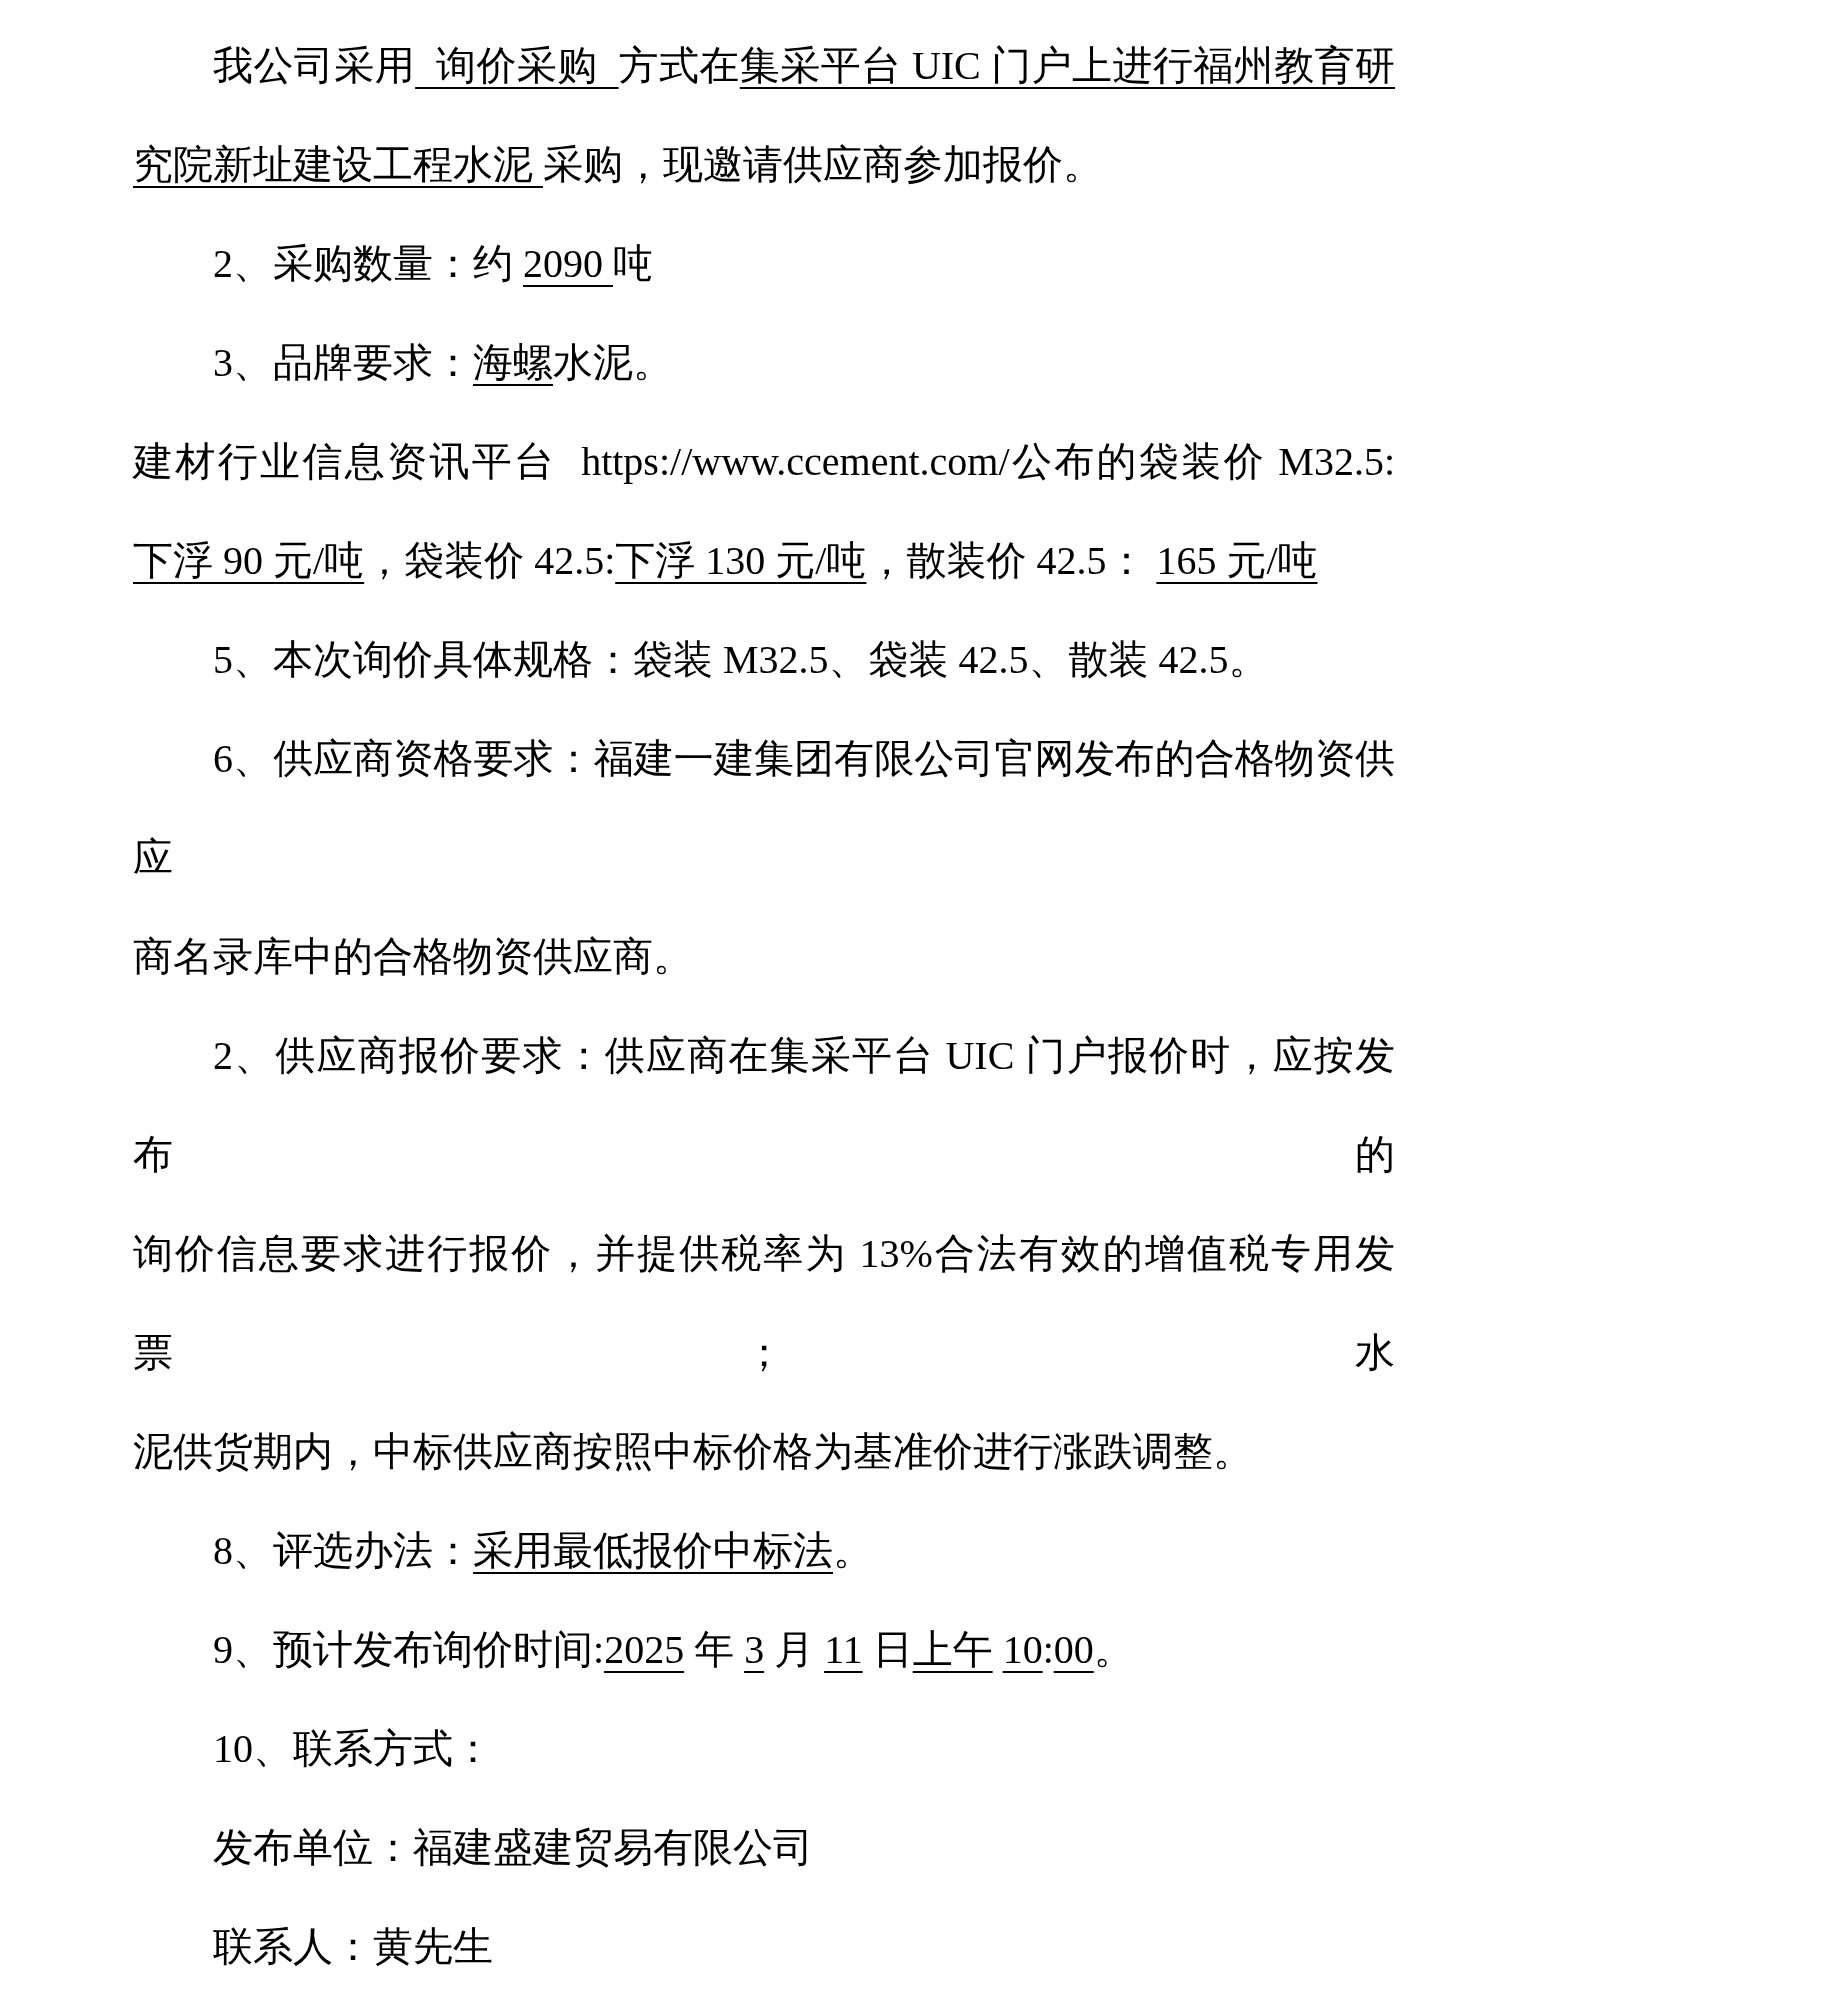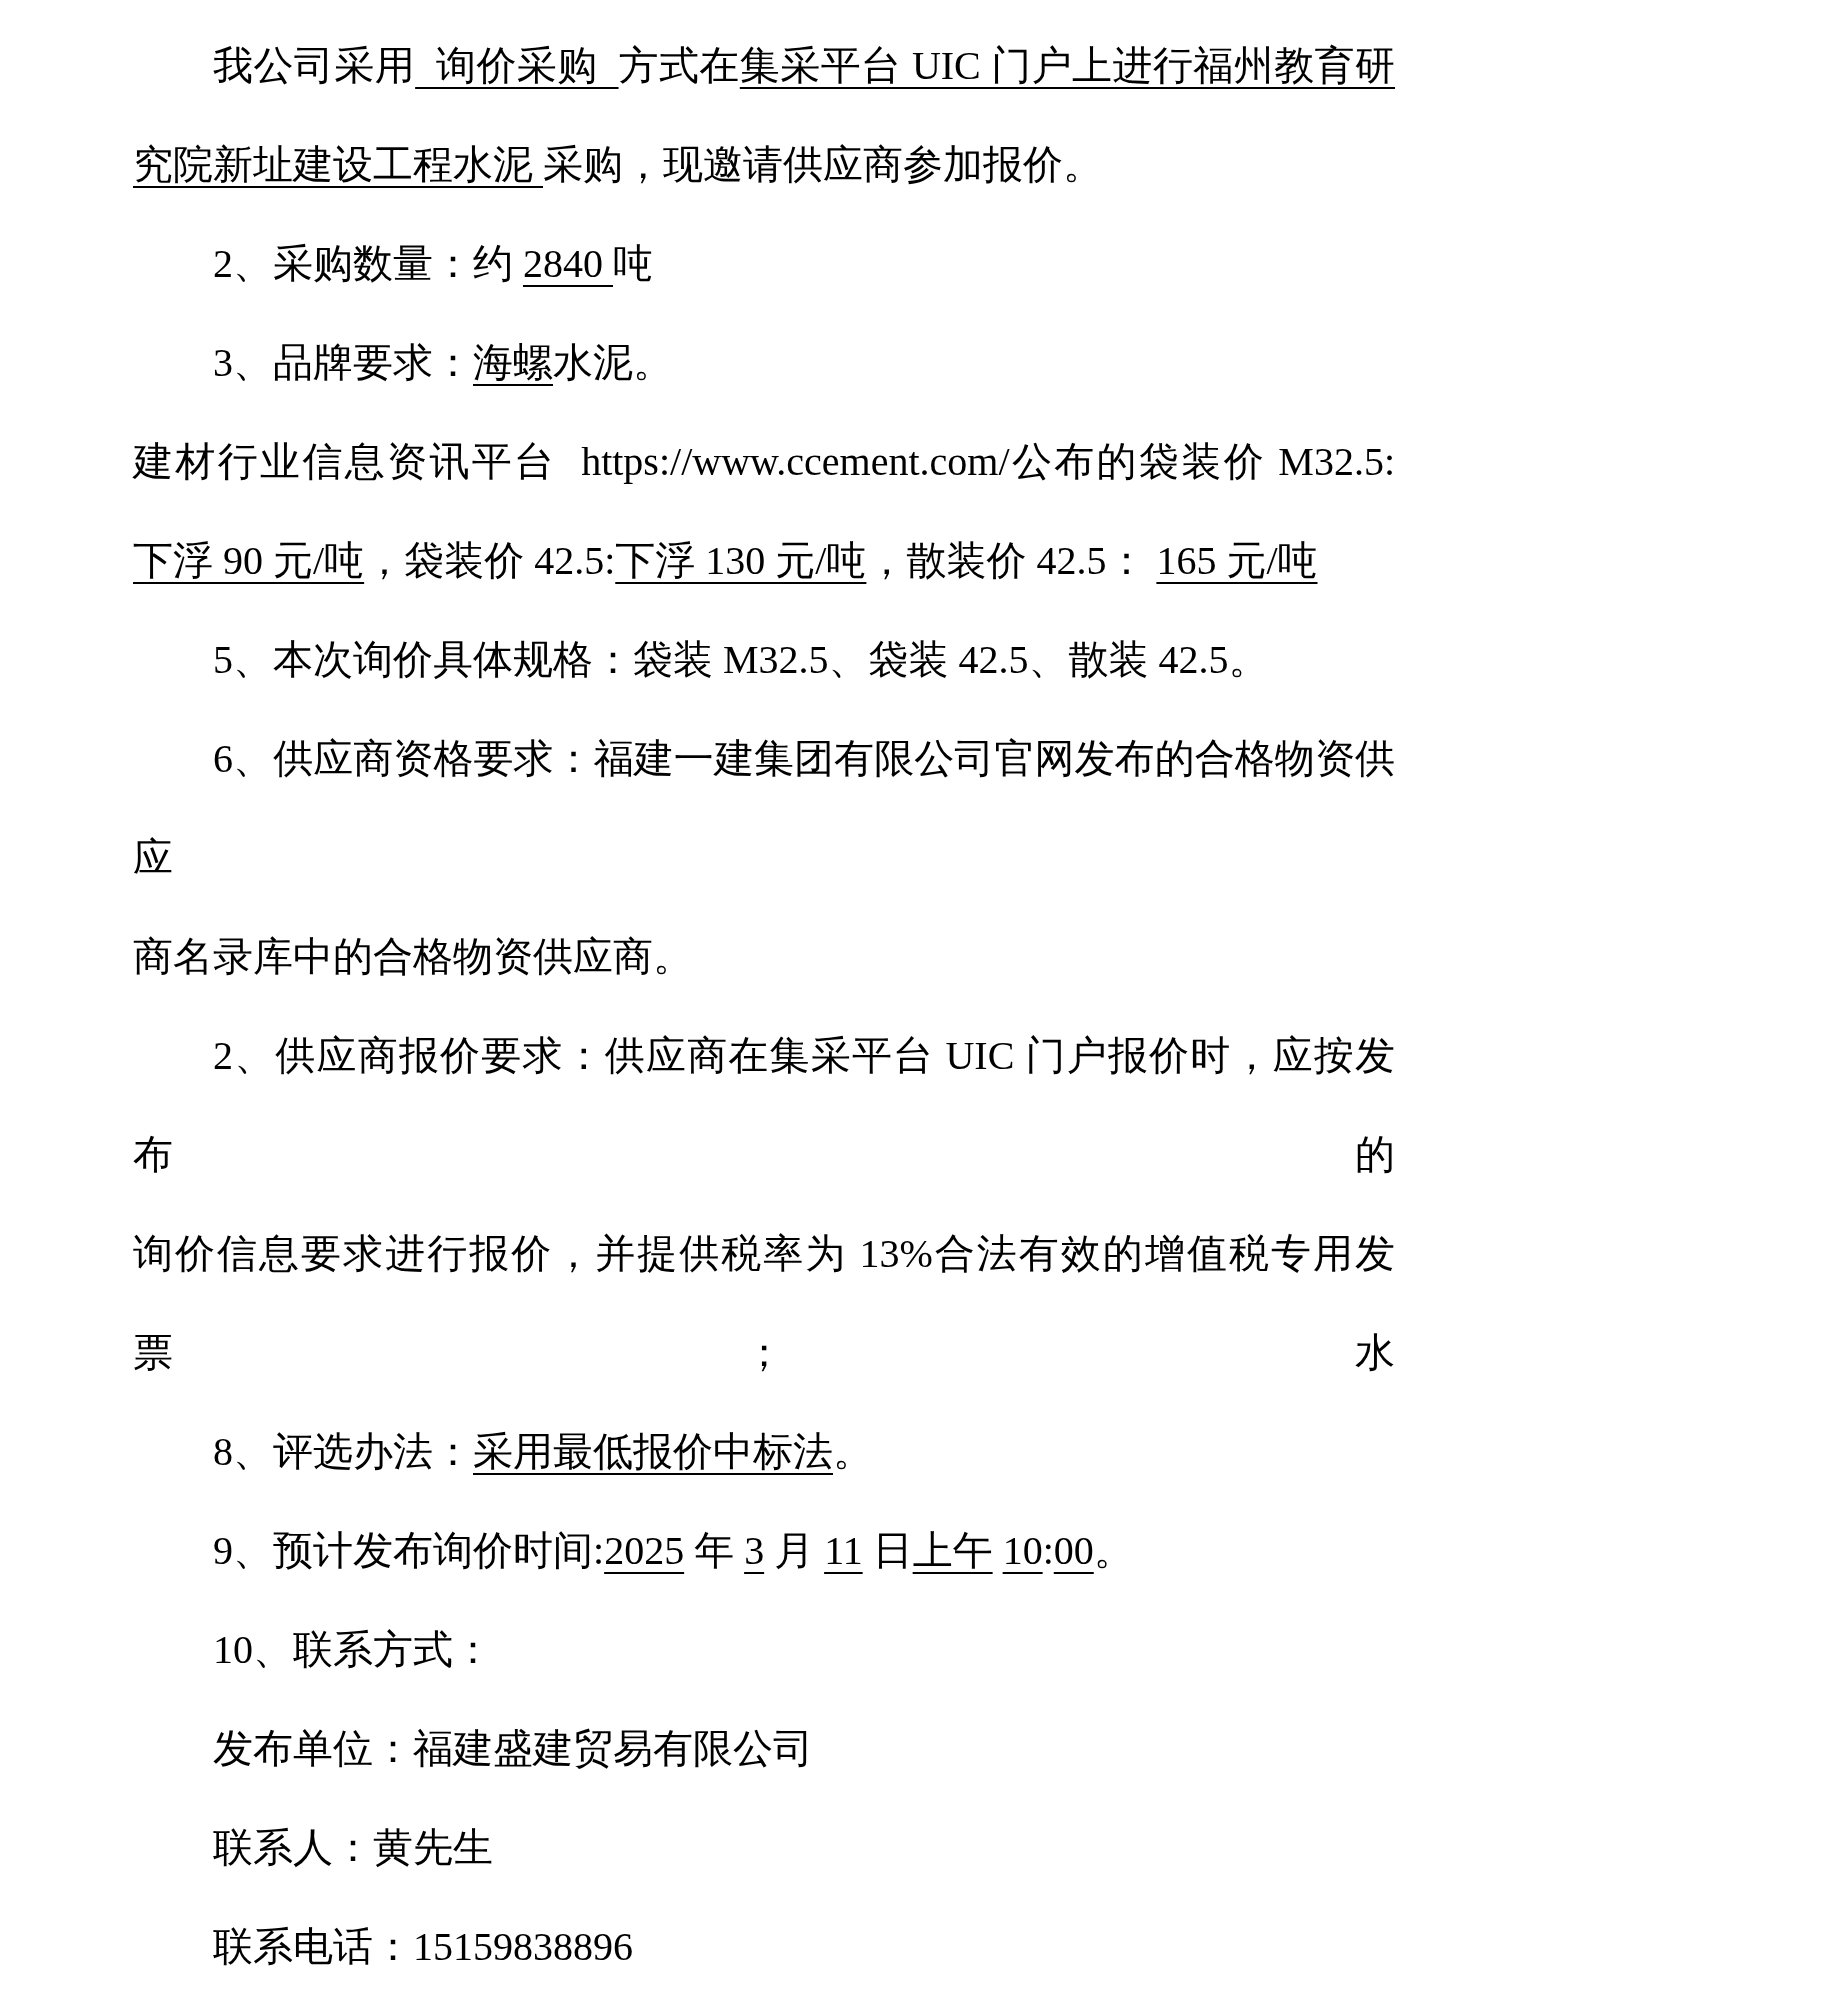--- a/index.html
+++ b/index.html
@@ -40,29 +40,30 @@
     text-decoration-color: #000000;
   }
 </style>
 </head>
 <body>
 
 <div class="page">
   <div>
       <div class="line ind just"><span>我公司采用</span><span class="u">  询价采购  </span><span>方式在</span><span class="u">集采平台 UIC 门户上进行福州教育研</span></div>
       <div class="line"><span class="u">究院新址建设工程水泥 </span><span>采购，现邀请供应商参加报价。</span></div>
-      <div class="line ind"><span>2、采购数量：约 </span><span class="u">2840 </span><span>吨</span></div>
+      <div class="line ind"><span>2、采购数量：约 </span><span class="u">2090 </span><span>吨</span></div>
       <div class="line ind"><span>3、品牌要求：</span><span class="u">海螺</span><span>水泥。</span></div>
       <div class="line just"><span>建材行业信息资讯平台  </span><span>https://www.ccement.com/</span><span>公布的袋装价 M32.5:</span></div>
       <div class="line"><span class="u">下浮 90 元/吨</span><span>，袋装价 42.5:</span><span class="u">下浮 130 元/吨</span><span>，散装价 42.5： </span><span class="u">165 元/吨</span></div>
       <div class="line ind"><span>5、本次询价具体规格：袋装 M32.5、袋装 42.5、散装 42.5。</span></div>
       <div class="line ind just"><span>6、供应商资格要求：福建一建集团有限公司官网发布的合格物资供应</span></div>
       <div class="line"><span>商名录库中的合格物资供应商。</span></div>
       <div class="line ind just"><span>2、供应商报价要求：供应商在集采平台 UIC 门户报价时，应按发布的</span></div>
       <div class="line just"><span>询价信息要求进行报价，并提供税率为 13%合法有效的增值税专用发票；水</span></div>
+      <div class="line"><span>泥供货期内，中标供应商按照中标价格为基准价进行涨跌调整。</span></div>
       <div class="line ind"><span>8、评选办法：</span><span class="u">采用最低报价中标法</span><span>。</span></div>
       <div class="line ind"><span>9、预计发布询价时间:</span><span class="u">2025</span><span> 年 </span><span class="u">3</span><span> 月 </span><span class="u">11</span><span> 日</span><span class="u">上午</span><span> </span><span class="u">10</span><span>:</span><span class="u">00</span><span>。</span></div>
       <div class="line ind"><span>10、联系方式：</span></div>
       <div class="line ind"><span>发布单位：福建盛建贸易有限公司</span></div>
       <div class="line ind"><span>联系人：黄先生</span></div>
       <div class="line ind"><span>联系电话：15159838896</span></div>
     </div>
 </div>
 
 

